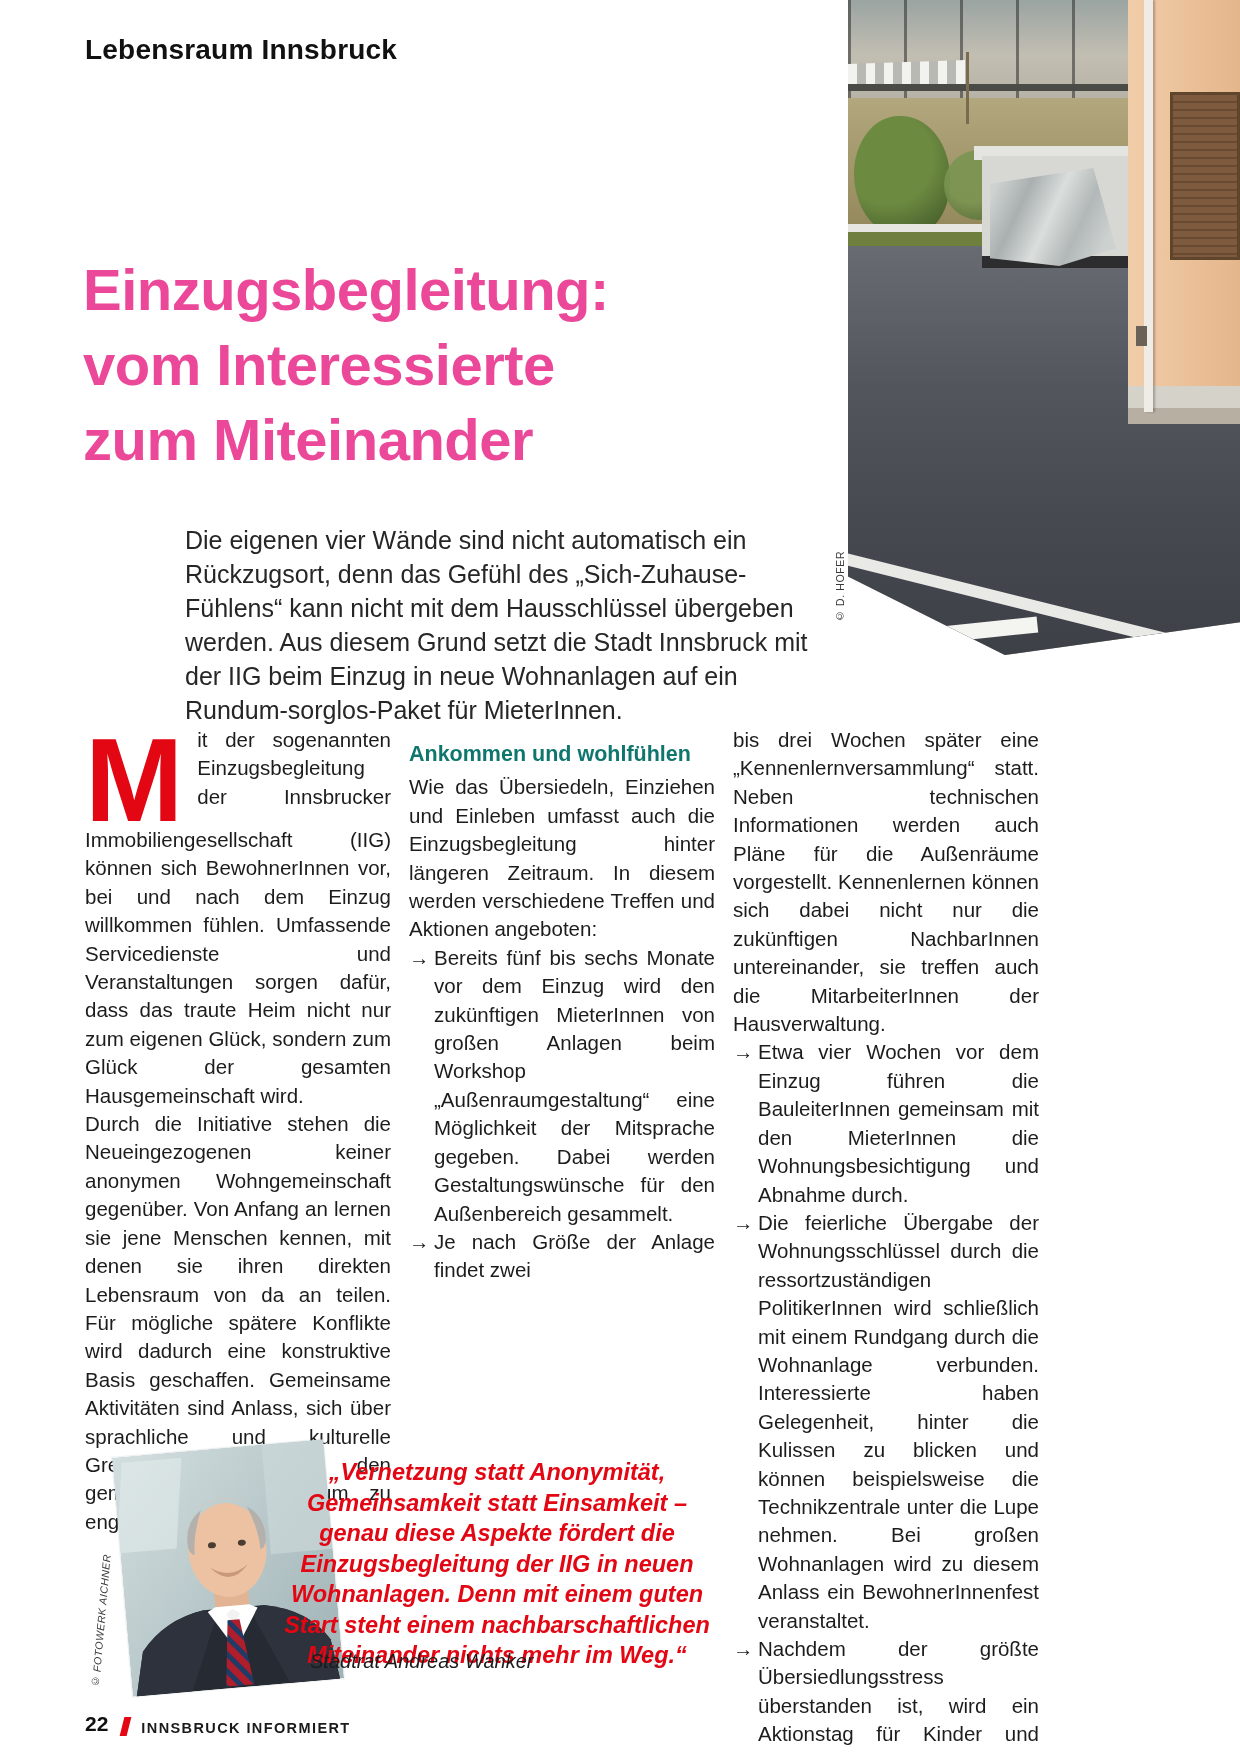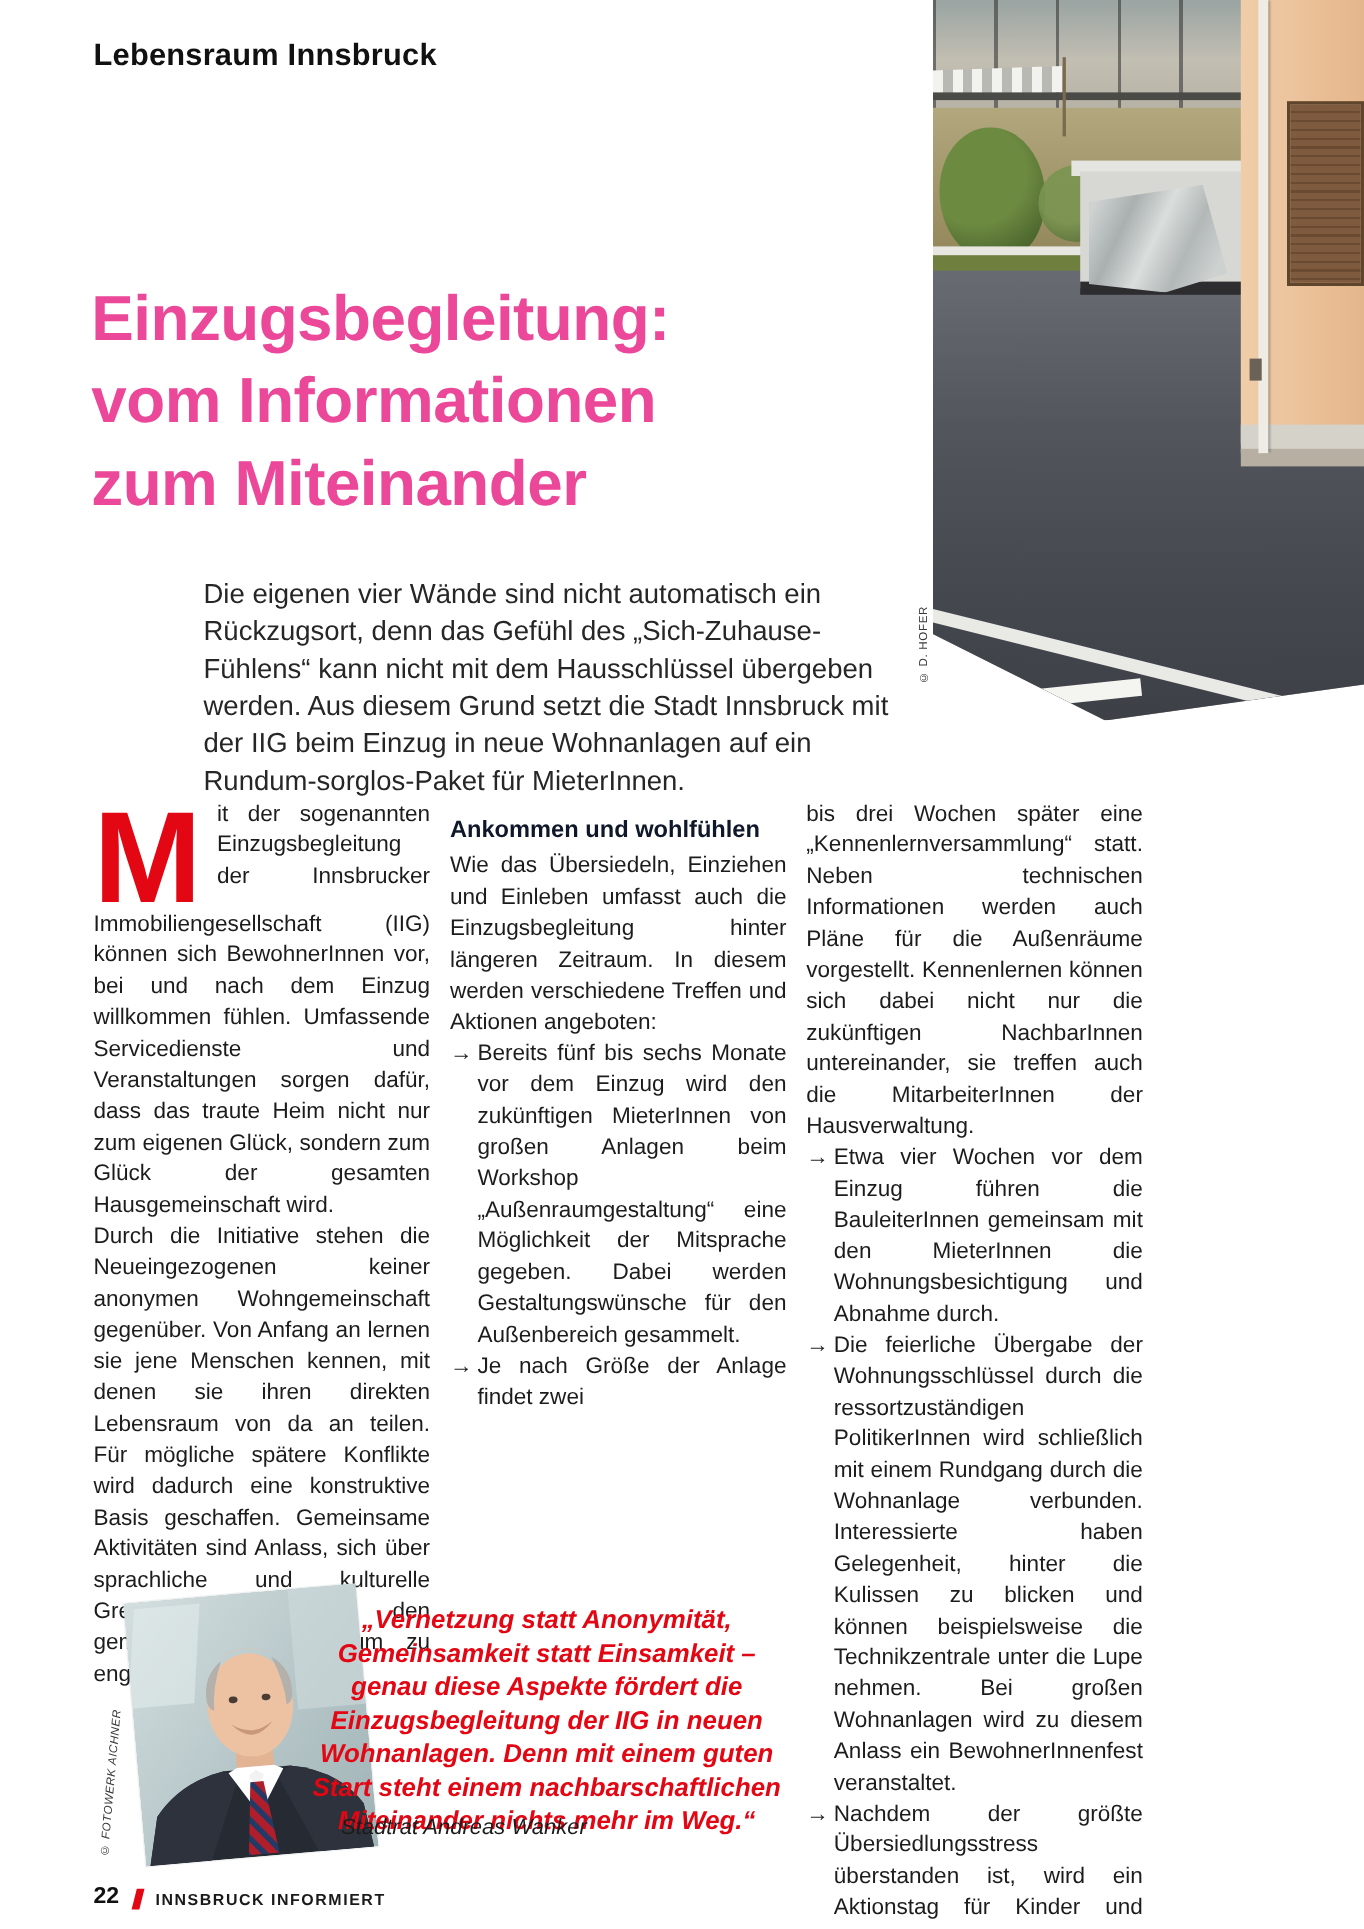--- a/index.html
+++ b/index.html
@@ -75,21 +75,21 @@
   }
   
   .col{position:absolute;top:726px;width:306px;font-size:20.5px;line-height:28.4px;
        text-align:justify;color:#1c1c1c;}
   .col1{left:85px;}  .col2{left:409px;}  .col3{left:733px;}
   .dropcap{
     float:left;color:#e30613;font-weight:700;font-size:118px;line-height:92px;
     padding:8px 14px 0 0;
   }
   .para{margin:0;}
-  .subhead{color:#0f172a;font-weight:700;font-size:21.5px;margin:14px 0 5px;text-align:left;}
+  .subhead{color:#0f766e;font-weight:700;font-size:21.5px;margin:14px 0 5px;text-align:left;}
   .bullet{position:relative;padding-left:25px;}
   .bullet .marker{position:absolute;left:0;top:0;font-weight:700;color:#1c1c1c;}
   
   .portrait-wrap{position:absolute;left:122px;top:1448px;width:212px;height:240px;
     transform:rotate(-5deg);overflow:hidden;box-shadow:0 0 0 1px rgba(0,0,0,.05);}
   .portrait-credit{
     position:absolute;left:96px;top:1528px;height:160px;
     writing-mode:vertical-rl;transform:rotate(185deg);
     font-size:10.5px;font-style:italic;color:#3a3a3a;letter-spacing:.5px;white-space:nowrap;
   }
@@ -137,21 +137,21 @@
     <div class="ph-plinth"></div>
     <div class="ph-gravel"></div>
     <div class="ph-shutter"></div>
     <div class="ph-pipe"></div>
     <div class="ph-vent"></div>
   </div>
   <div class="photo-credit">© D. HOFER</div>
 
   <h1 class="headline" style="margin:0;">
     <span>Einzugsbegleitung:</span>
-    <span>vom Informationen</span>
+    <span>vom Interessierte</span>
     <span>zum Miteinander</span>
   </h1>
 
   <p class="intro">Die eigenen vier Wände sind nicht automatisch ein Rückzugsort, denn das Gefühl des „Sich-Zuhause-Fühlens“ kann nicht mit dem Hausschlüssel übergeben werden. Aus diesem Grund setzt die Stadt Innsbruck mit der IIG beim Einzug in neue Wohnanlagen auf ein Rundum-sorglos-Paket für MieterInnen.</p>
 
   <div class="col col1">
     <p class="para"><span class="dropcap">M</span><span>it der sogenannten Einzugsbegleitung der Innsbrucker Immobiliengesellschaft (IIG) können sich BewohnerInnen vor, bei und nach dem Einzug willkommen fühlen. Umfassende Servicedienste und Veranstaltungen sorgen dafür, dass das traute Heim nicht nur zum eigenen Glück, sondern zum Glück der gesamten Hausgemeinschaft wird.</span></p>
     <p class="para">Durch die Initiative stehen die Neueingezogenen keiner anonymen Wohngemeinschaft gegenüber. Von Anfang an lernen sie jene Menschen kennen, mit denen sie ihren direkten Lebensraum von da an teilen. Für mögliche spätere Konflikte wird dadurch eine konstruktive Basis geschaffen. Gemeinsame Aktivitäten sind Anlass, sich über sprachliche und kulturelle Grenzen hinaus für den gemeinsamen Lebensraum zu engagieren. Auch</p>
   </div>
 

